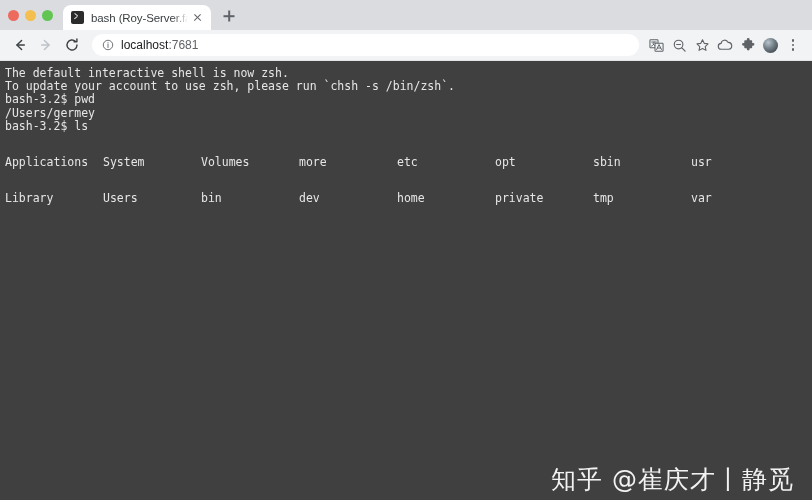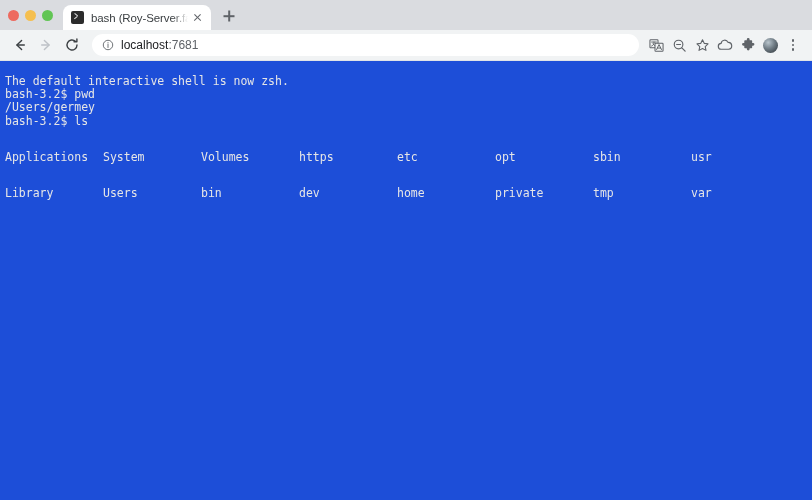--- a/index.html
+++ b/index.html
@@ -219,28 +219,28 @@
     width: 2.6px;
     height: 2.6px;
     border-radius: 50%;
     background: #5f6368;
     display: block;
   }
 
   
   .terminal {
     flex: 1;
-    background: #1d4ed8;
+    background: #404040;
     position: relative;
     overflow: hidden;
     font-family: "DejaVu Sans Mono", "Liberation Mono", monospace;
     font-size: 11.5px;
     line-height: 13.2px;
     color: #e6e6e6;
-    padding: 14px 0 0 5px;
+    padding: 6px 0 0 5px;
     box-sizing: border-box;
   }
   .tline {
     white-space: pre;
     height: 13.2px;
   }
   .ls-row {
     display: flex;
     height: 13.2px;
     margin-top: 23px;
@@ -357,42 +357,44 @@
             <i></i>
             <i></i>
           </div>
       </div>
     </div>
   </div>
 
   <div class="terminal">
     <div>
       <div class="tline">The default interactive shell is now zsh.</div>
+      <div class="tline">To update your account to use zsh, please run `chsh -s /bin/zsh`.</div>
       <div class="tline">bash-3.2$ pwd</div>
       <div class="tline">/Users/germey</div>
       <div class="tline">bash-3.2$ ls</div>
 
       <div class="ls-row">
         <span class="ls-cell">Applications</span>
         <span class="ls-cell">System</span>
         <span class="ls-cell">Volumes</span>
-        <span class="ls-cell">https</span>
+        <span class="ls-cell">more</span>
         <span class="ls-cell">etc</span>
         <span class="ls-cell">opt</span>
         <span class="ls-cell">sbin</span>
         <span class="ls-cell">usr</span>
       </div>
       <div class="ls-row">
         <span class="ls-cell">Library</span>
         <span class="ls-cell">Users</span>
         <span class="ls-cell">bin</span>
         <span class="ls-cell">dev</span>
         <span class="ls-cell">home</span>
         <span class="ls-cell">private</span>
         <span class="ls-cell">tmp</span>
         <span class="ls-cell">var</span>
       </div>
 
     </div>
 
+    <div class="watermark">知乎 @崔庆才丨静觅</div>
   </div>
 
 </div>
 
 </body></html>

